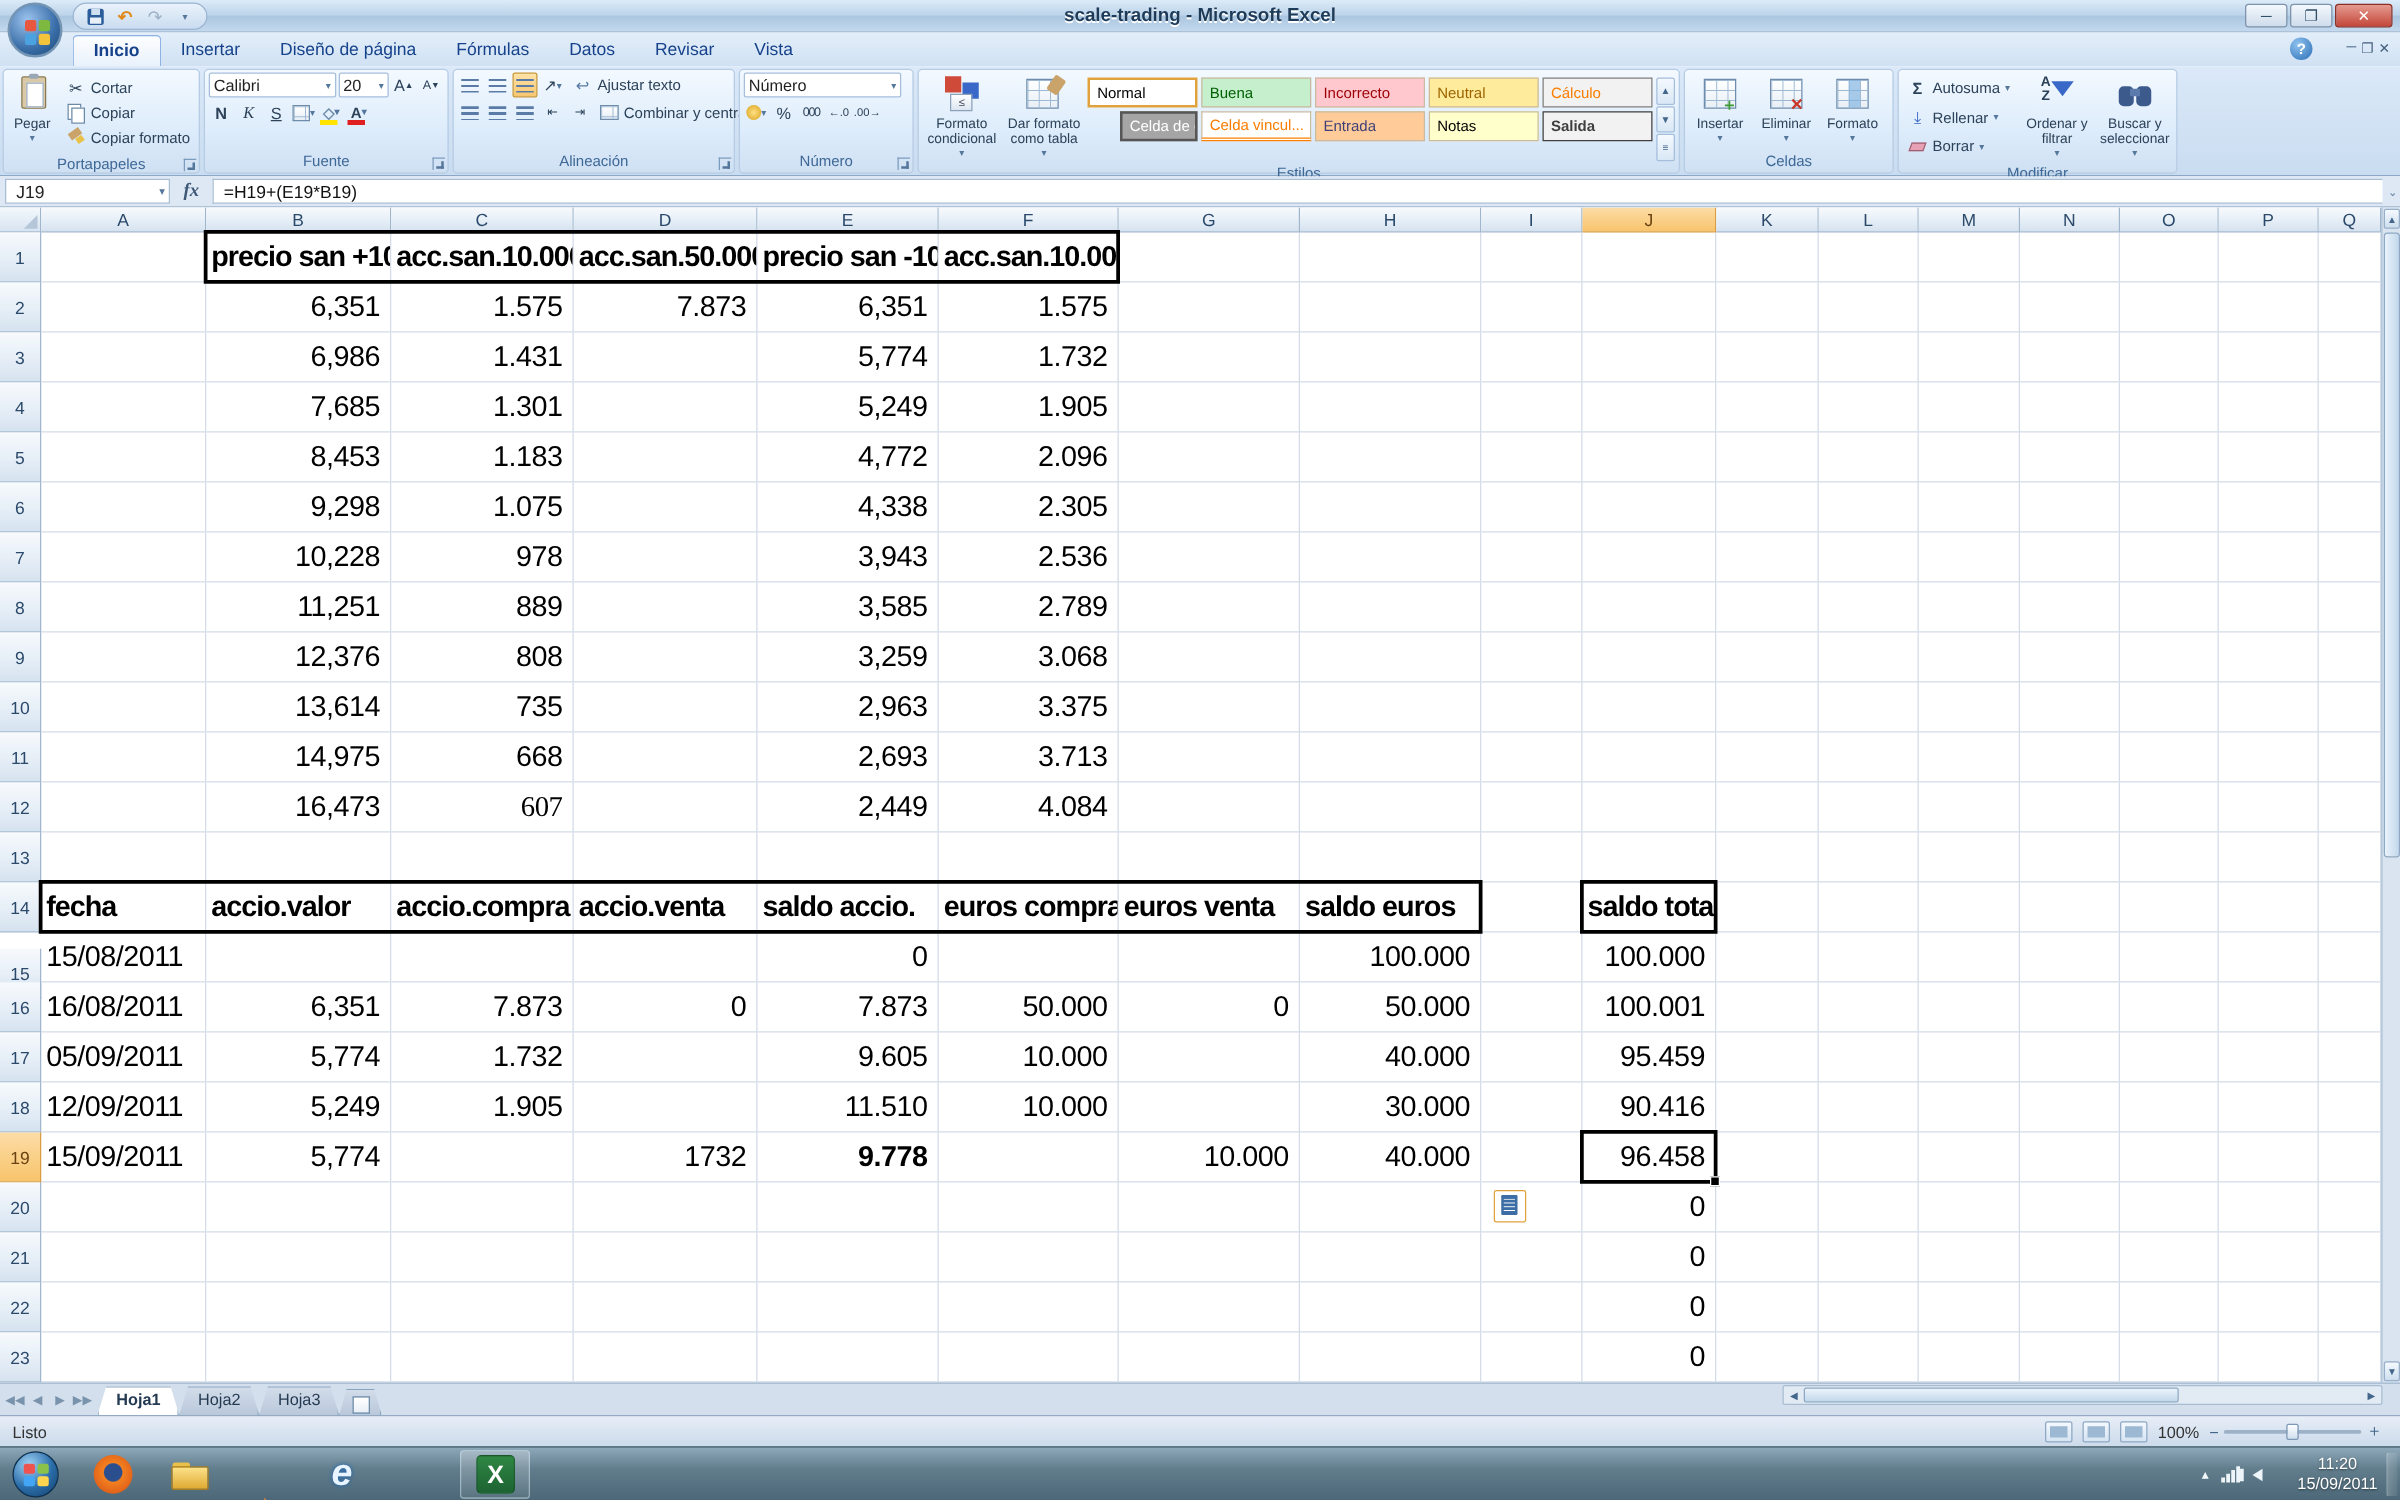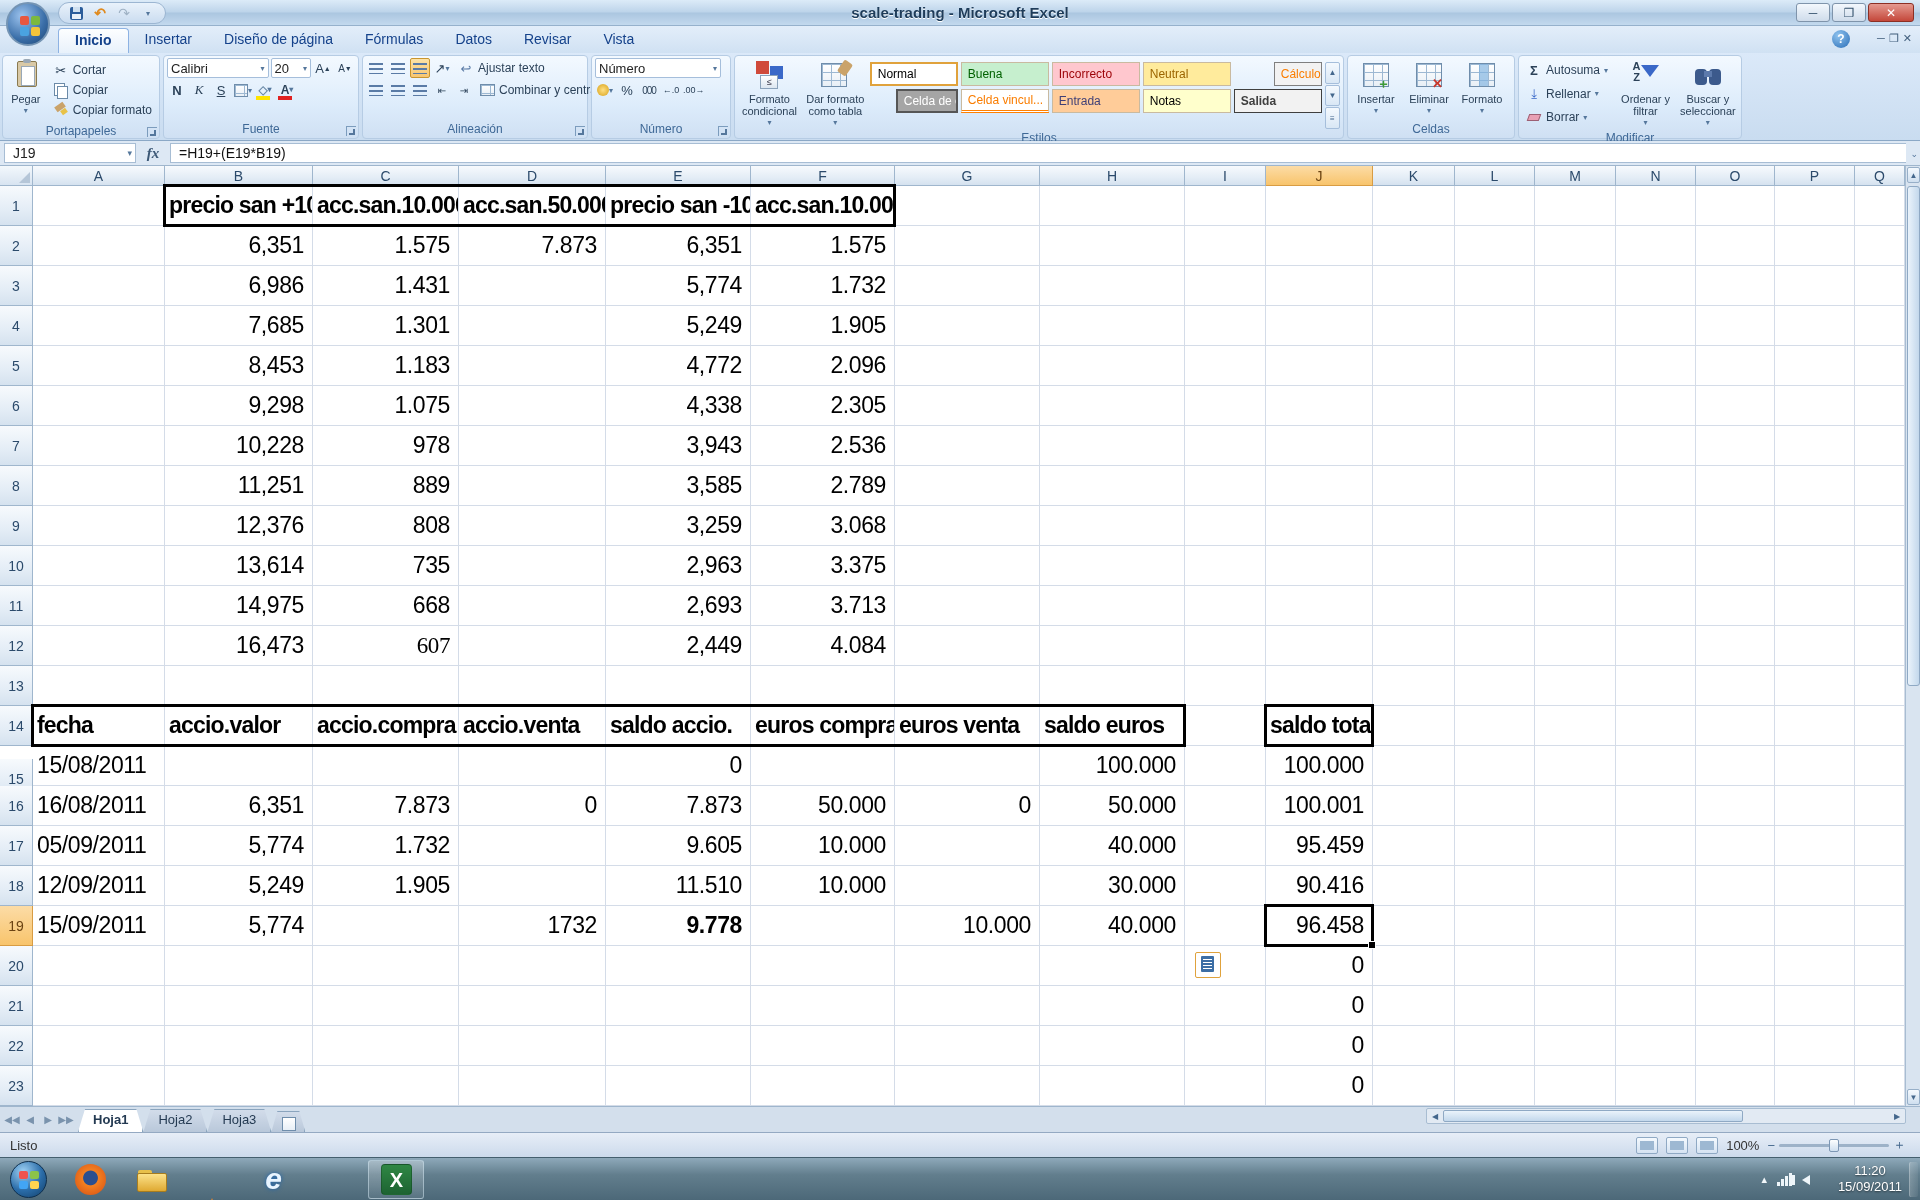--- a/index.html
+++ b/index.html
@@ -391,21 +391,21 @@
             <div style="position:absolute;right:0;top:0;width:10px;height:14px;background:#caa36a;transform:rotate(35deg);border-radius:2px;"></div>
           </div>
           <div>Dar formato como tabla</div>
             <div class="caret">▾</div>
         </div>
         <div class="stylegrid" id="style-gallery">
             <div class="styleitem" style="background: rgb(255, 255, 255); color: rgb(0, 0, 0); border: 2px solid rgb(224, 162, 60);">Normal</div>
             <div class="styleitem" style="background: rgb(198, 239, 206); color: rgb(0, 97, 0);">Buena</div>
             <div class="styleitem" style="background: rgb(255, 199, 206); color: rgb(156, 0, 6);">Incorrecto</div>
             <div class="styleitem" style="background: rgb(255, 235, 156); color: rgb(156, 101, 0);">Neutral</div>
-            <div class="styleitem" style="background: rgb(242, 242, 242); color: rgb(250, 125, 0); border: 1px solid rgb(127, 127, 127); margin-left: 40px;">Cálculo</div>
+            <div class="styleitem" style="background: rgb(242, 242, 242); color: rgb(250, 125, 0); border: 1px solid rgb(127, 127, 127);">Cálculo</div>
             <div class="styleitem" style="background: rgb(165, 165, 165); color: rgb(255, 255, 255); border: 2px solid rgb(86, 86, 86); margin-left: 26px;">Celda de co...</div>
             <div class="styleitem" style="background: rgb(255, 255, 255); color: rgb(250, 125, 0); border-bottom: 3px double rgb(255, 128, 1);">Celda vincul...</div>
             <div class="styleitem" style="background: rgb(255, 204, 153); color: rgb(63, 63, 118);">Entrada</div>
             <div class="styleitem" style="background: rgb(255, 255, 204); color: rgb(0, 0, 0);">Notas</div>
             <div class="styleitem" style="background: rgb(242, 242, 242); color: rgb(63, 63, 63); border: 1px solid rgb(63, 63, 63); font-weight: bold;">Salida</div>
           </div>
         <div class="gal-scroll">
           <div>▲</div>
           <div>▼</div>
           <div>≡</div>

